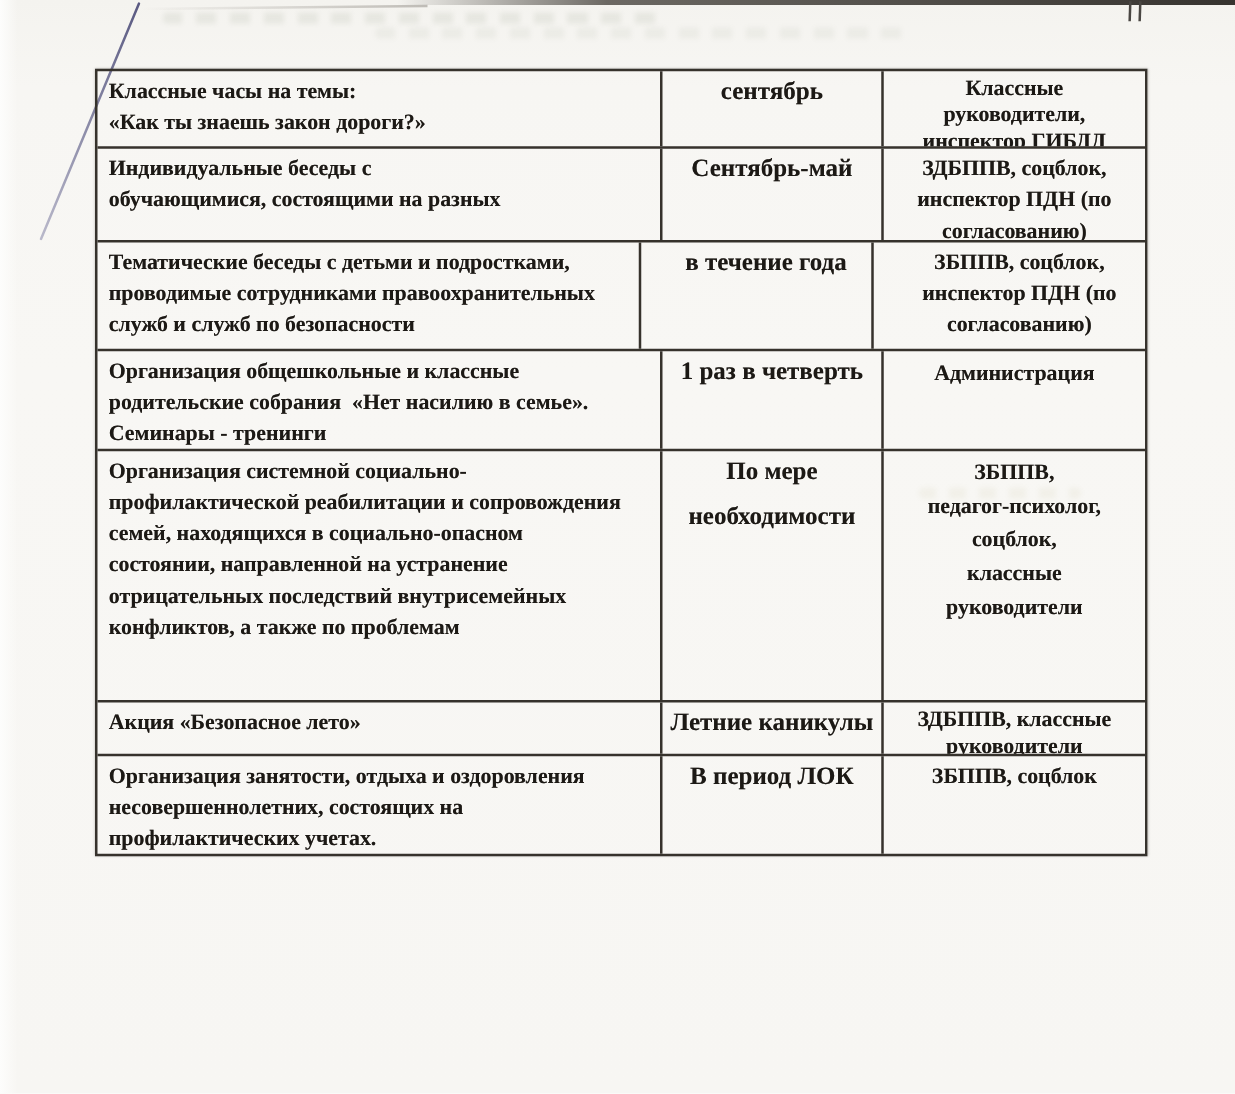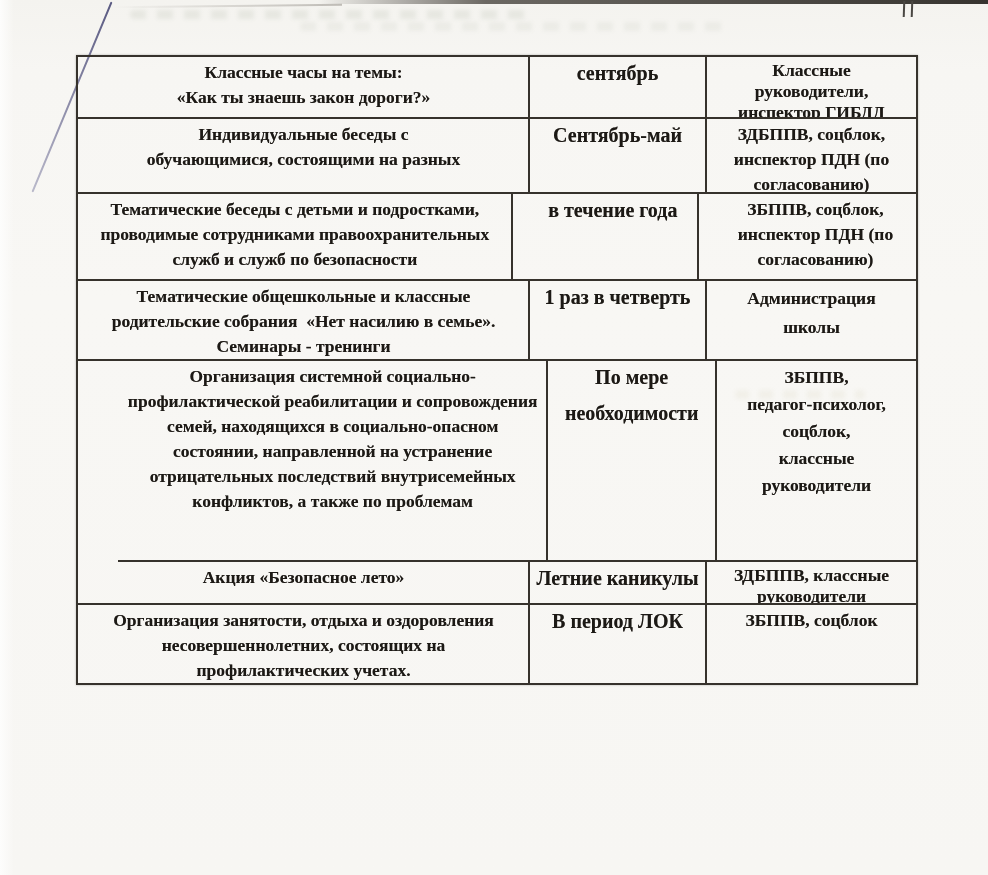--- a/index.html
+++ b/index.html
@@ -60,27 +60,27 @@
     box-sizing:border-box;
     border:2px solid #36322c;
     display:flex;flex-direction:column;
     box-shadow:0 0 2px rgba(60,55,48,.35);
   }
   .t-row{
     display:flex;box-sizing:border-box;border-bottom:2px solid #36322c;
   }
   .t-row:last-child{border-bottom:none;}
   .r1{height:62px;} .r2{height:75px;} .r3{height:98px;gap:16px;} .r4{height:88px;}
-  .r5{height:228px;margin-left:40px;} .r6{height:43px;} .r7{height:89px;}
+  .r5{height:228px;} .r6{height:43px;} .r7{height:89px;}
   .t-cell{
     box-sizing:border-box;overflow:hidden;
     color:#1c1915;font-weight:700;font-size:17.5px;
     text-shadow:0 0 .5px rgba(40,35,30,.55);
   }
-  .c1{width:452px;border-right:2px solid #36322c;padding:3px 8px 0 9px;text-align:center;}
+  .c1{width:452px;border-right:2px solid #36322c;padding:3px 8px 0 9px;text-align:left;}
   .c2{width:177px;border-right:2px solid #36322c;padding:4px 4px 0;text-align:center;font-size:20px;}
   .c3{width:209px;padding:3px 5px 0;text-align:center;}
   .line{white-space:pre;line-height:25px;}
   .r1 .c3 .line{line-height:21px;}
   .r4 .c3 .line{line-height:29px;}
   .r5 .c3 .line{line-height:27px;}
   .r6 .c3 .line{line-height:21px;padding-top:0;}
   .gap .line + .line{margin-top:11px;}
 </style>
 </head>
@@ -143,30 +143,29 @@
         </div>
       <div class="t-cell c3">
           <div class="line">ЗБППВ, соцблок,</div>
           <div class="line">инспектор ПДН (по</div>
           <div class="line">согласованию)</div>
         </div>
     </div>
 
     <div class="t-row r4">
       <div class="t-cell c1">
-          <div class="line">Тематические общешкольные и классные</div>
+          <div class="line">Организация общешкольные и классные</div>
           <div class="line">родительские собрания  «Нет насилию в семье».</div>
           <div class="line">Семинары - тренинги</div>
         </div>
       <div class="t-cell c2">
           <div class="line">1 раз в четверть</div>
         </div>
       <div class="t-cell c3">
           <div class="line">Администрация</div>
-          <div class="line">школы</div>
         </div>
     </div>
 
     <div class="t-row r5">
       <div class="t-cell c1">
           <div class="line">Организация системной социально-</div>
           <div class="line">профилактической реабилитации и сопровождения</div>
           <div class="line">семей, находящихся в социально-опасном</div>
           <div class="line">состоянии, направленной на устранение</div>
           <div class="line">отрицательных последствий внутрисемейных</div>

